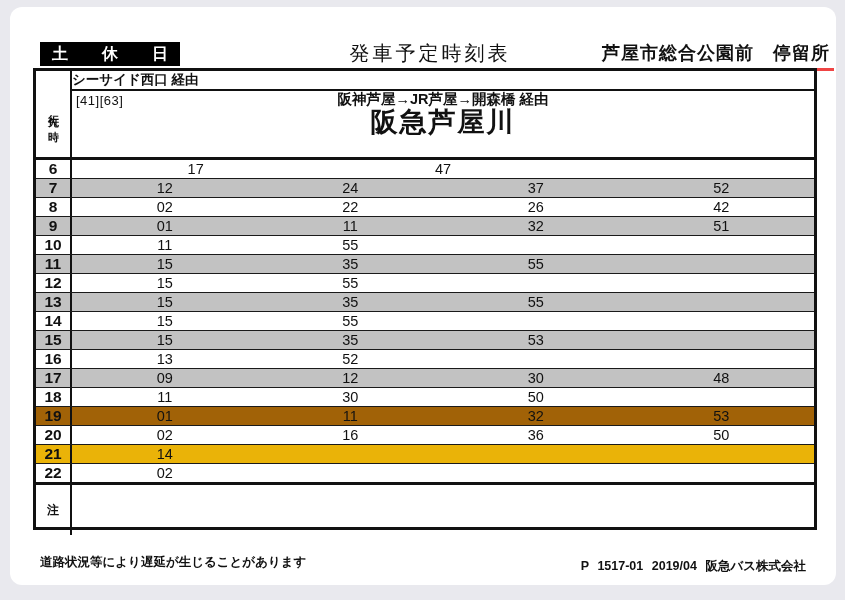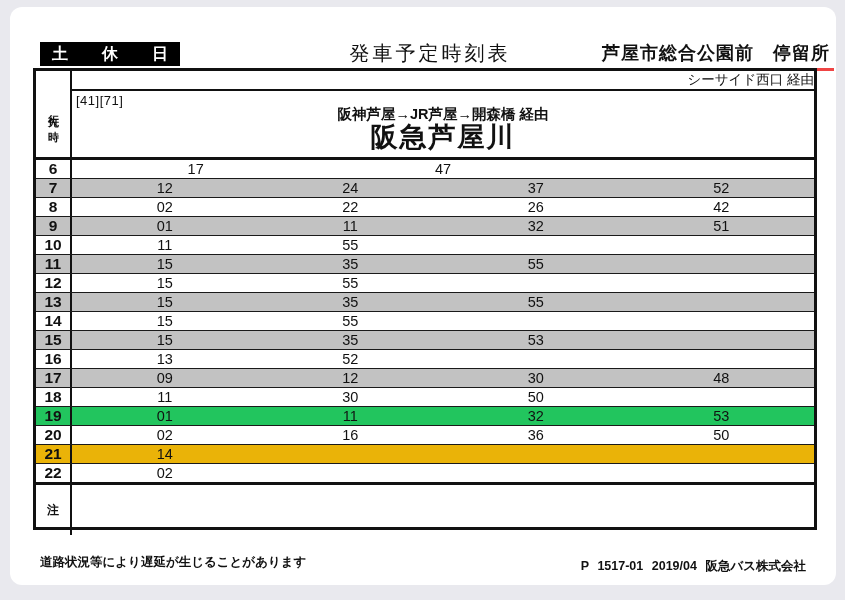--- a/index.html
+++ b/index.html
@@ -60,30 +60,29 @@
     writing-mode:vertical-rl;
     text-orientation:upright;
     font-size:11px;line-height:1;
     letter-spacing:2px;
     font-weight:bold;
   }
   .thead-right{flex:1;display:flex;flex-direction:column;min-width:0;}
   .via-top{
     height:18px;flex:0 0 18px;
     border-bottom:2px solid #111;
-    text-align:right;
-    font-size:13.5px;font-weight:normal;line-height:18px;
+    text-align:left;
+    font-size:13.5px;font-weight:bold;line-height:18px;
   }
   .dest-area{flex:1;position:relative;text-align:center;}
   .route-numbers{
     position:absolute;left:4px;top:2px;
     font-size:13px;letter-spacing:0.5px;
   }
   .via-main{
-    margin-top:15px;
     font-size:14.5px;font-weight:bold;line-height:16px;
   }
   .destination{
     font-size:27px;font-weight:bold;line-height:30px;
     letter-spacing:2px;
   }
   .tbody{flex:1;display:flex;flex-direction:column;}
   .trow{
     flex:1;display:flex;min-height:0;
     background:#fff;
@@ -136,21 +135,21 @@
   <div class="stop-name">芦屋市総合公園前　停留所</div>
 
   <div class="timetable">
     <div class="thead">
       <div class="corner-cell">
         <span class="corner-label">行先＼時</span>
       </div>
       <div class="thead-right">
         <div class="via-top">シーサイド西口 経由</div>
         <div class="dest-area">
-          <span class="route-numbers">[41][71]</span>
+          <span class="route-numbers">[41][63]</span>
           <div class="via-main">阪神芦屋→JR芦屋→開森橋 経由</div>
           <div class="destination">阪急芦屋川</div>
         </div>
       </div>
     </div>
 
     <div class="tbody">
         <div class="trow">
           <div class="hcell">6</div>
           <div class="mwrap">
@@ -260,21 +259,21 @@
         </div>
         <div class="trow">
           <div class="hcell">18</div>
           <div class="mwrap">
             <div class="mcell">11</div>
             <div class="mcell">30</div>
             <div class="mcell">50</div>
             <div class="mcell"></div>
           </div>
         </div>
-        <div class="trow shaded" style="background: #22c55e;">
+        <div class="trow shaded" style="background: #a16207;">
           <div class="hcell">19</div>
           <div class="mwrap">
             <div class="mcell">01</div>
             <div class="mcell">11</div>
             <div class="mcell">32</div>
             <div class="mcell">53</div>
           </div>
         </div>
         <div class="trow">
           <div class="hcell">20</div>

